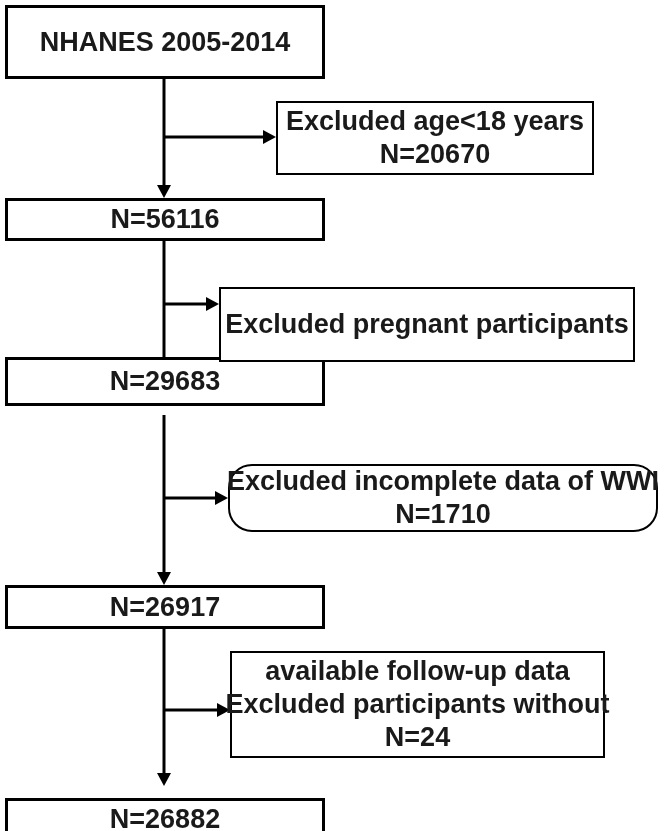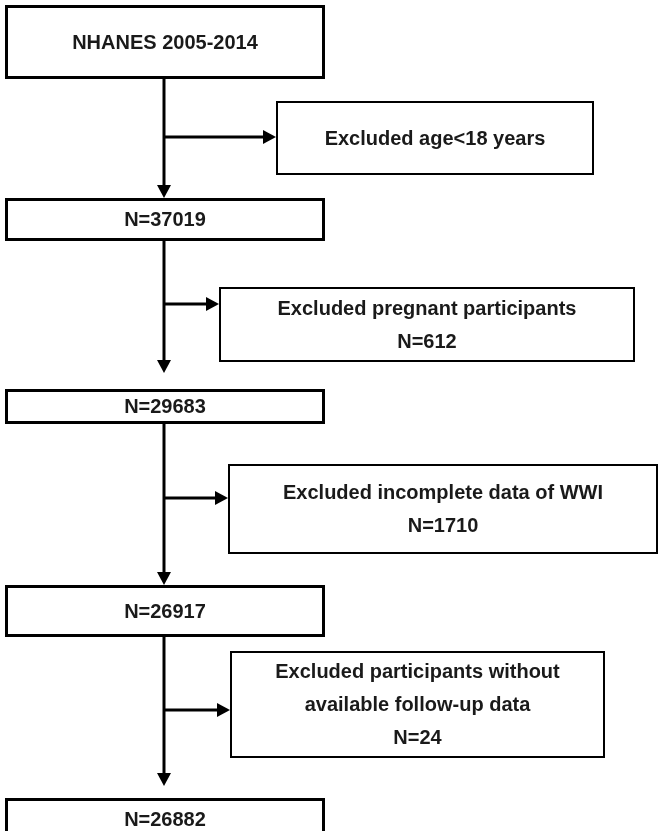--- a/index.html
+++ b/index.html
@@ -20,36 +20,36 @@
   .box {
     position: absolute;
     box-sizing: border-box;
     background: #ffffff;
     display: flex;
     flex-direction: column;
     justify-content: center;
     align-items: center;
     text-align: center;
     font-weight: bold;
-    font-size: 20px;
+    font-size: 27px;
     line-height: 33px;
     white-space: nowrap;
   }
   .box.main { left: 5px; width: 320px; border: 3px solid #000000; }
   .box.excl { border: 2.5px solid #000000; }
 
   #main-0 { top: 5px;   height: 74px; }
   #main-1 { top: 198px; height: 43px; }
-  #main-2 { top: 389px; height: 35px; }
-  #main-3 { top: 585px; height: 52px; }
+  #main-2 { top: 357px; height: 49px; }
+  #main-3 { top: 585px; height: 44px; }
   #main-4 { top: 798px; height: 43px; }
 
   #excl-0 { left: 276px; top: 101px; width: 318px; height: 74px; }
   #excl-1 { left: 219px; top: 267px; width: 416px; height: 75px; margin-top: 20px; }
-  #excl-2 { left: 228px; top: 464px; width: 430px; height: 90px; }
+  #excl-2 { left: 228px; top: 464px; width: 430px; height: 68px; border-radius: 24px; }
   #excl-3 { left: 230px; top: 651px; width: 375px; height: 107px; }
 </style>
 </head>
 <body>
 
 <div class="canvas">
 
   <svg class="connectors" viewBox="0 0 666 831" xmlns="http://www.w3.org/2000/svg">
 
     <line x1="164" y1="78" x2="164" y2="186" stroke="#000" stroke-width="3"></line>
@@ -69,48 +69,48 @@
     <polygon points="215,491 215,505 228,498" fill="#000"></polygon>
     <line x1="164" y1="710" x2="218" y2="710" stroke="#000" stroke-width="3"></line>
     <polygon points="217,703 217,717 230,710" fill="#000"></polygon>
   </svg>
 
   <div class="box main" id="main-0">
     <div>NHANES 2005-2014</div>
   </div>
 
   <div class="box main" id="main-1">
-    <div>N=37019</div>
+    <div>N=56116</div>
   </div>
 
   <div class="box main" id="main-2">
     <div>N=29683</div>
   </div>
 
   <div class="box main" id="main-3">
     <div>N=26917</div>
   </div>
 
   <div class="box main" id="main-4">
     <div>N=26882</div>
   </div>
 
   <div class="box excl" id="excl-0">
     <div>Excluded age&lt;18 years</div>
+    <div>N=20670</div>
   </div>
 
   <div class="box excl" id="excl-1">
     <div>Excluded pregnant participants</div>
-    <div>N=612</div>
   </div>
 
   <div class="box excl" id="excl-2">
     <div>Excluded incomplete data of WWI</div>
     <div>N=1710</div>
   </div>
 
   <div class="box excl" id="excl-3">
+    <div>available follow-up data</div>
     <div>Excluded participants without</div>
-    <div>available follow-up data</div>
     <div>N=24</div>
   </div>
 
 </div>
 
 </body></html>

